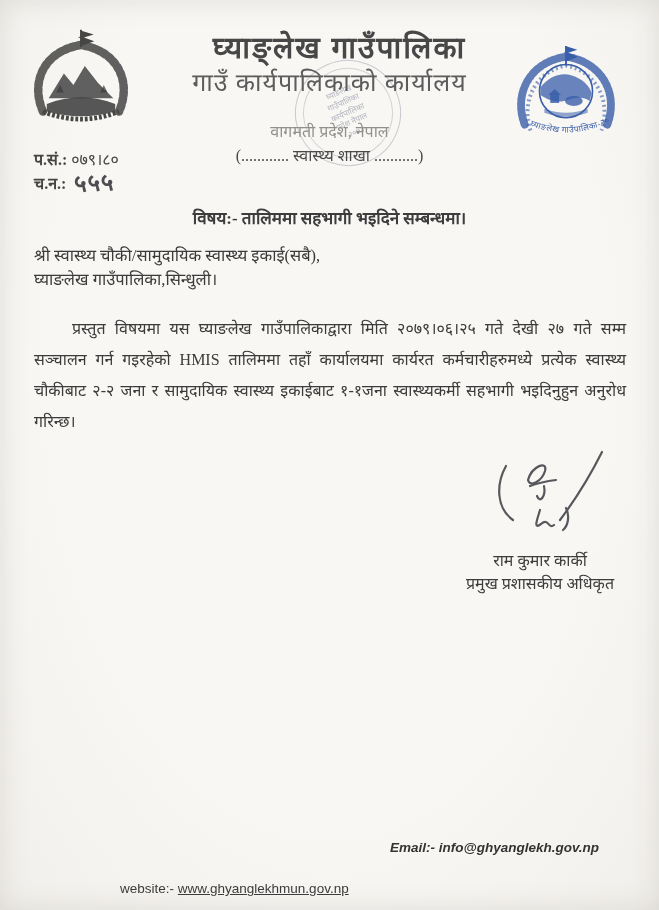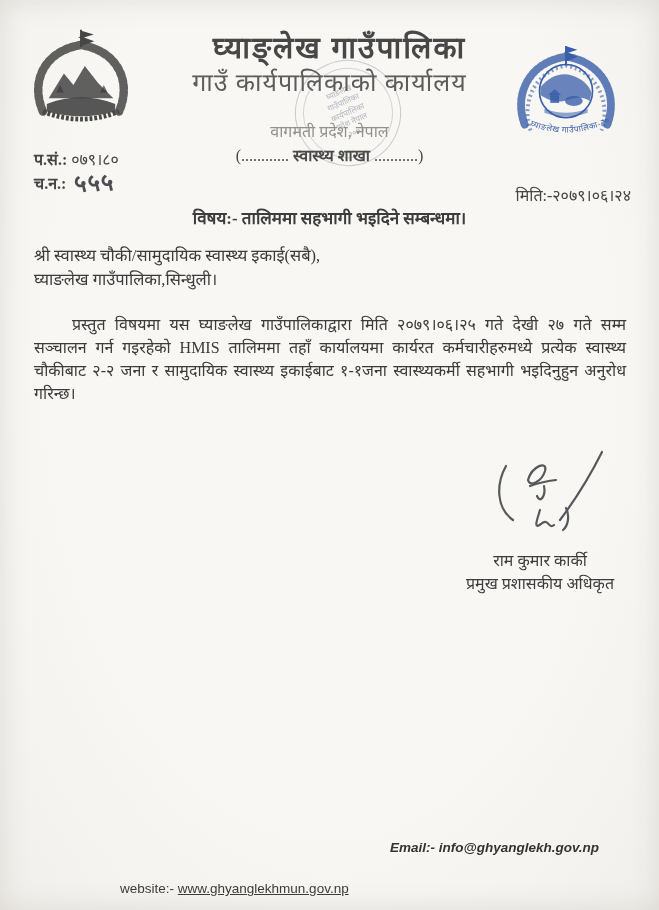--- a/index.html
+++ b/index.html
@@ -12,21 +12,21 @@
     font-family:"Liberation Serif","DejaVu Serif",serif;
     color:#3b3b3b;
   }
   .abs{position:absolute;}
   
   .title1{left:0;right:0;top:26px;text-align:center;font-size:30px;font-weight:bold;color:#474747;letter-spacing:2px;margin-left:20px;}
   .title2{left:0;right:0;top:64px;text-align:center;font-size:25px;color:#5c5c5c;letter-spacing:1px;}
   .addr{left:0;right:0;top:101px;text-align:center;font-size:16px;color:#969590;}
   .prov{left:0;right:0;top:120px;text-align:center;font-size:16px;color:#91908b;}
   .branch{left:0;right:0;top:144px;text-align:center;font-size:16px;color:#4a4a4a;}
-  .branch b{font-weight:bold;}
+  .branch b{font-weight:normal;}
   
   .logo-left{left:24px;top:26px;width:114px;height:114px;}
   .logo-right{left:503px;top:40px;width:126px;height:118px;}
   
   .stamp{
     left:295px;top:60px;width:104px;height:104px;border-radius:50%;
     border:1.5px solid rgba(122,130,148,.38);
     transform:rotate(-24deg);
     display:flex;flex-direction:column;align-items:center;justify-content:center;
     gap:2px;color:rgba(116,124,142,.55);font-size:8px;text-align:center;line-height:1.1;
@@ -37,21 +37,21 @@
   .chno{left:34px;top:172px;font-size:16px;color:#454545;display:flex;align-items:center;gap:8px;}
   .chno .hand{font-size:24px;line-height:20px;transform:rotate(-3deg);color:#4e4e52;font-weight:bold;letter-spacing:1px;}
   .date{right:28px;top:184px;font-size:16px;color:#454545;}
   
   .subject{left:0;right:0;top:206px;text-align:center;font-size:17px;font-weight:bold;color:#3d3d3d;}
   
   .addr1{left:34px;top:243px;font-size:16.5px;}
   .addr2{left:34px;top:267px;font-size:16.5px;}
   
   .body-par{
-    left:34px;right:33px;top:297px;font-size:16px;line-height:23px;
+    left:34px;right:33px;top:297px;font-size:16px;line-height:31px;
     text-align:justify;text-indent:38px;color:#3b3b3b;
     word-spacing:2px;
   }
   
   .sig-svg{left:486px;top:450px;width:138px;height:100px;}
   .sig-name{left:440px;top:549px;width:200px;text-align:center;font-size:16px;color:#3d3d3d;}
   .sig-title{left:430px;top:572px;width:220px;text-align:center;font-size:16px;color:#3d3d3d;}
   
   .footer{left:0;right:0;top:840px;font-family:"Liberation Sans","DejaVu Sans",sans-serif;font-size:13.5px;color:#3c3c3c;}
   .footer .web{position:absolute;left:120px;top:0;margin-top:41px;}
@@ -120,21 +120,20 @@
   </div>
 
   <div class="abs refno">
     <span class="lbl">प.सं.:</span>
     <span>०७९।८०</span>
   </div>
   <div class="abs chno">
     <span class="lbl">च.न.:</span>
     <span class="hand">५५५</span>
   </div>
-  <div class="abs date">मिति:-२०७९।०६।२४</div>
 
   <div class="abs subject">विषय:- तालिममा सहभागी भइदिने सम्बन्धमा।</div>
 
   <div class="abs addr1">श्री स्वास्थ्य चौकी/सामुदायिक स्वास्थ्य इकाई(सबै),</div>
   <div class="abs addr2">घ्याङलेख गाउँपालिका,सिन्धुली।</div>
 
   <p class="abs body-par">प्रस्तुत विषयमा यस घ्याङलेख गाउँपालिकाद्वारा मिति २०७९।०६।२५ गते देखी २७ गते सम्म सञ्चालन गर्न गइरहेको HMIS तालिममा तहाँ कार्यालयमा कार्यरत कर्मचारीहरुमध्ये प्रत्येक स्वास्थ्य चौकीबाट २-२ जना र सामुदायिक स्वास्थ्य इकाईबाट १-१जना स्वास्थ्यकर्मी सहभागी भइदिनुहुन अनुरोध गरिन्छ।</p>
 
   <svg class="abs sig-svg" viewBox="0 0 138 100">
     <g stroke="#45474b" stroke-width="2.2" fill="none" stroke-linecap="round" opacity="0.9">

